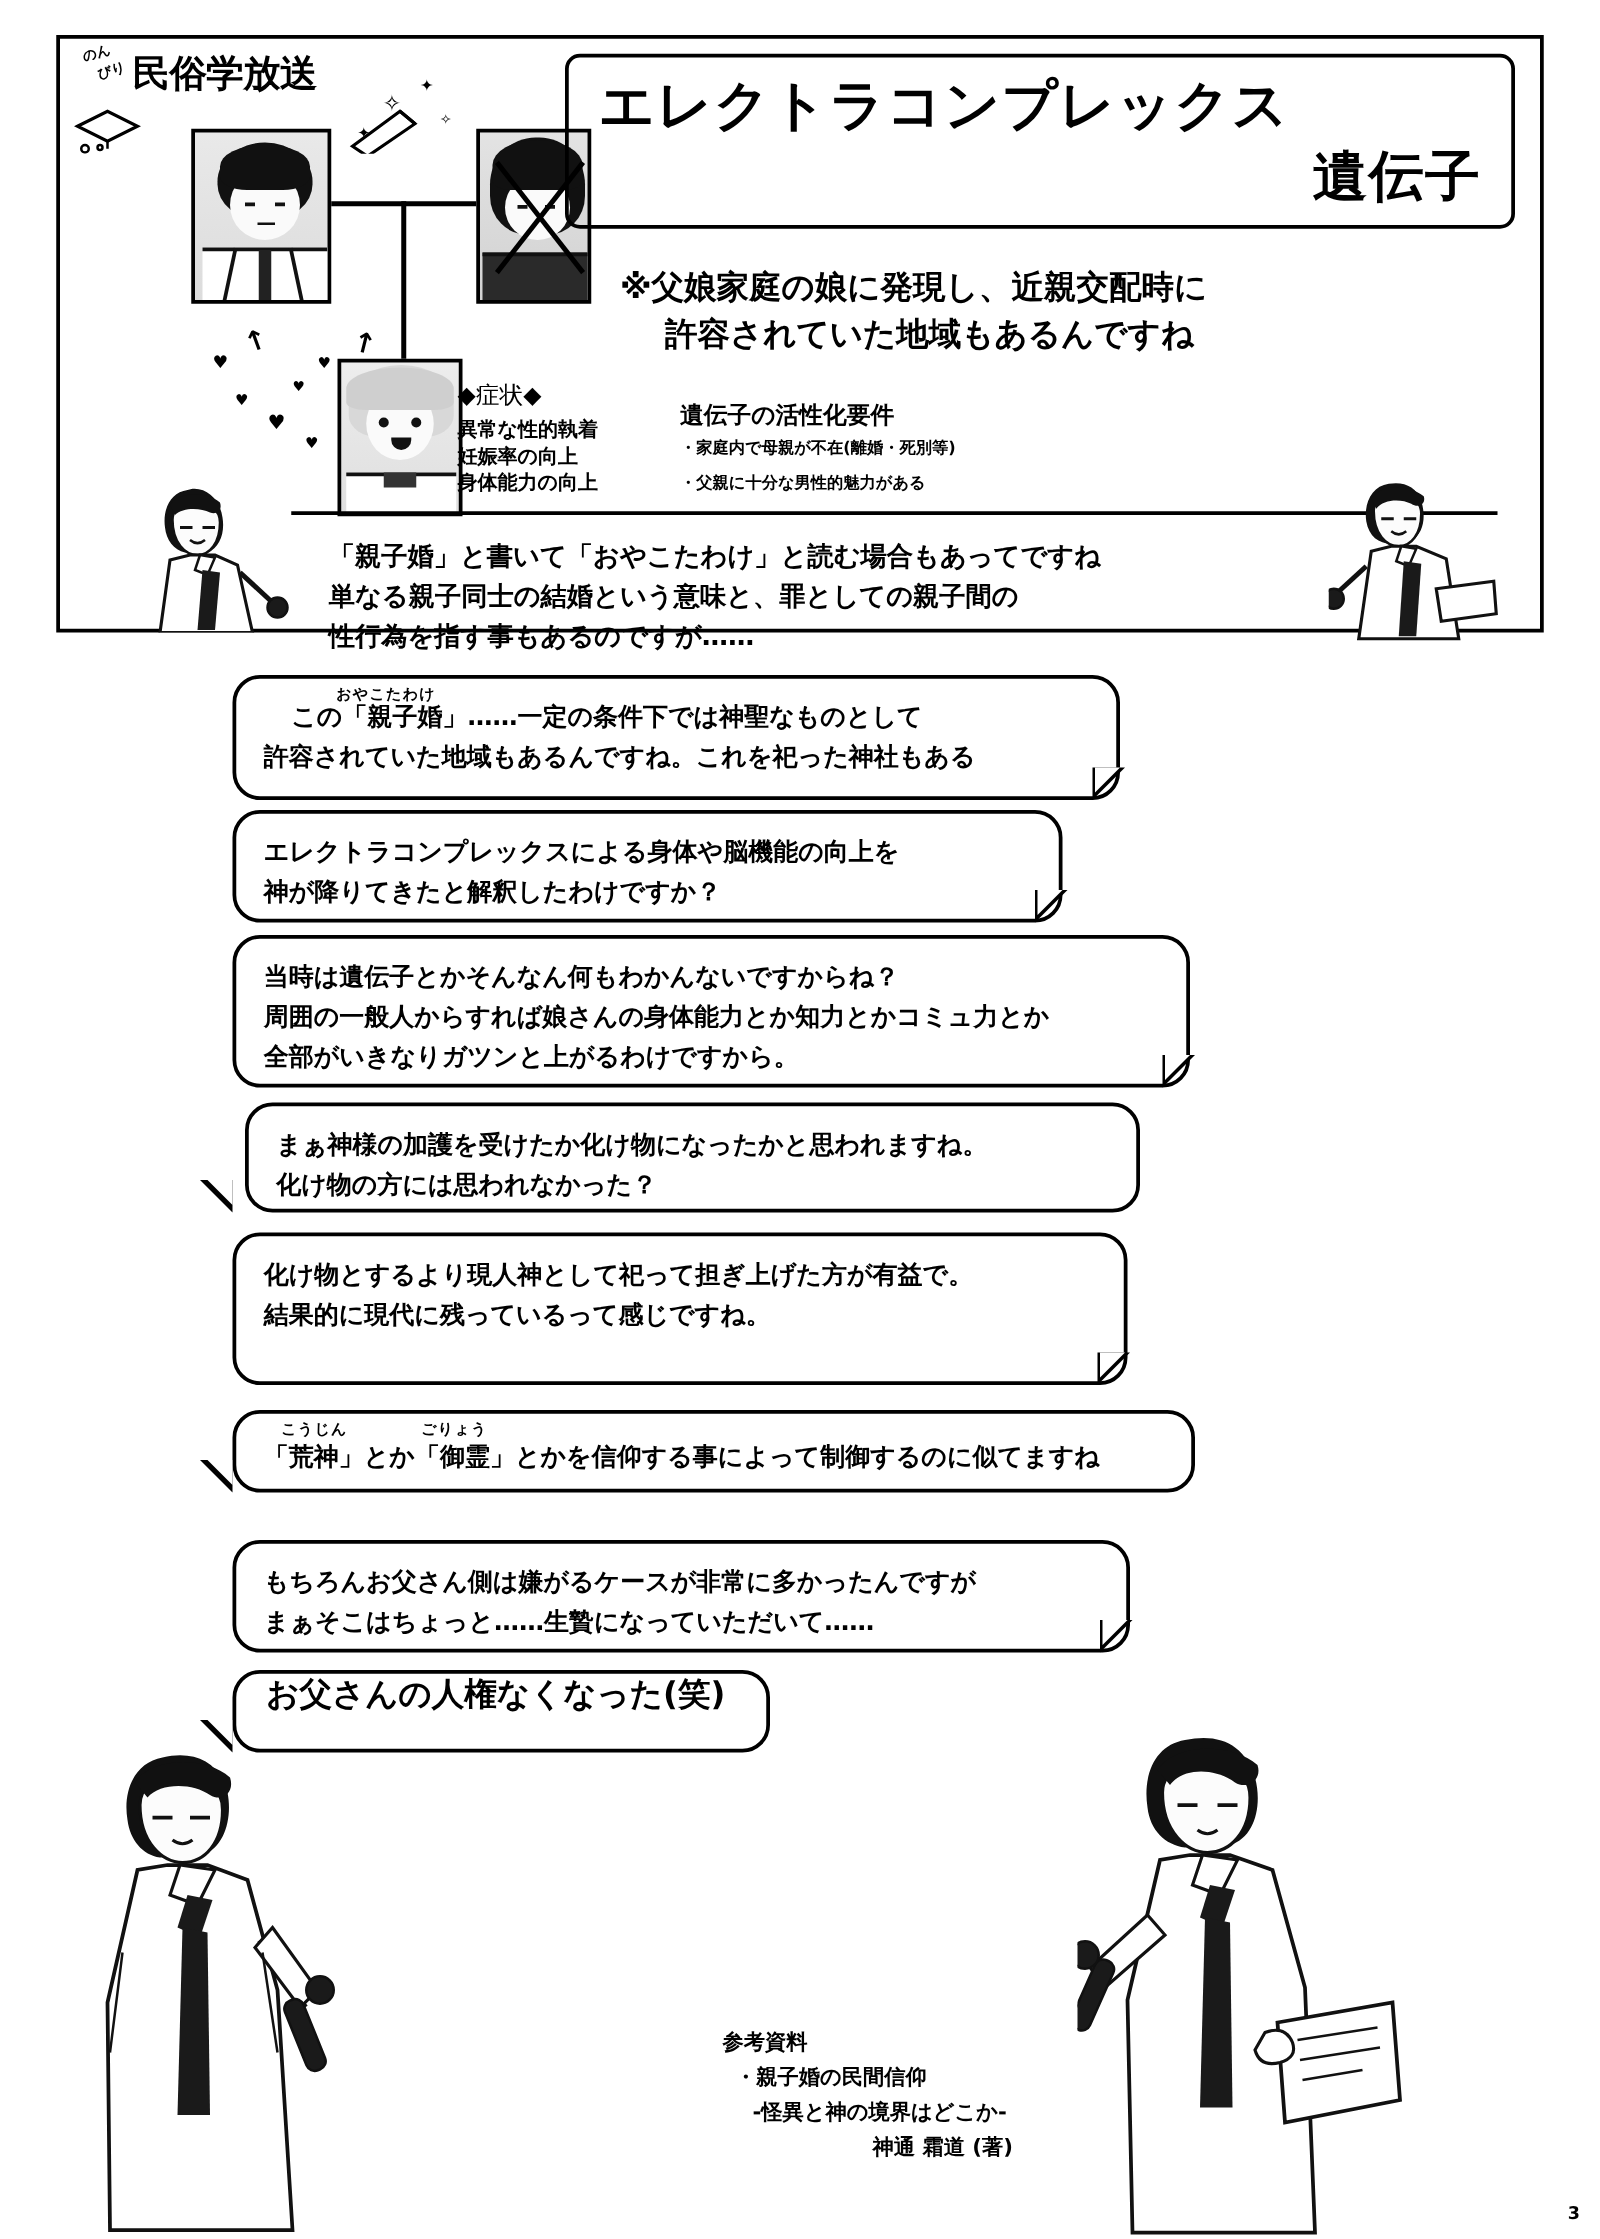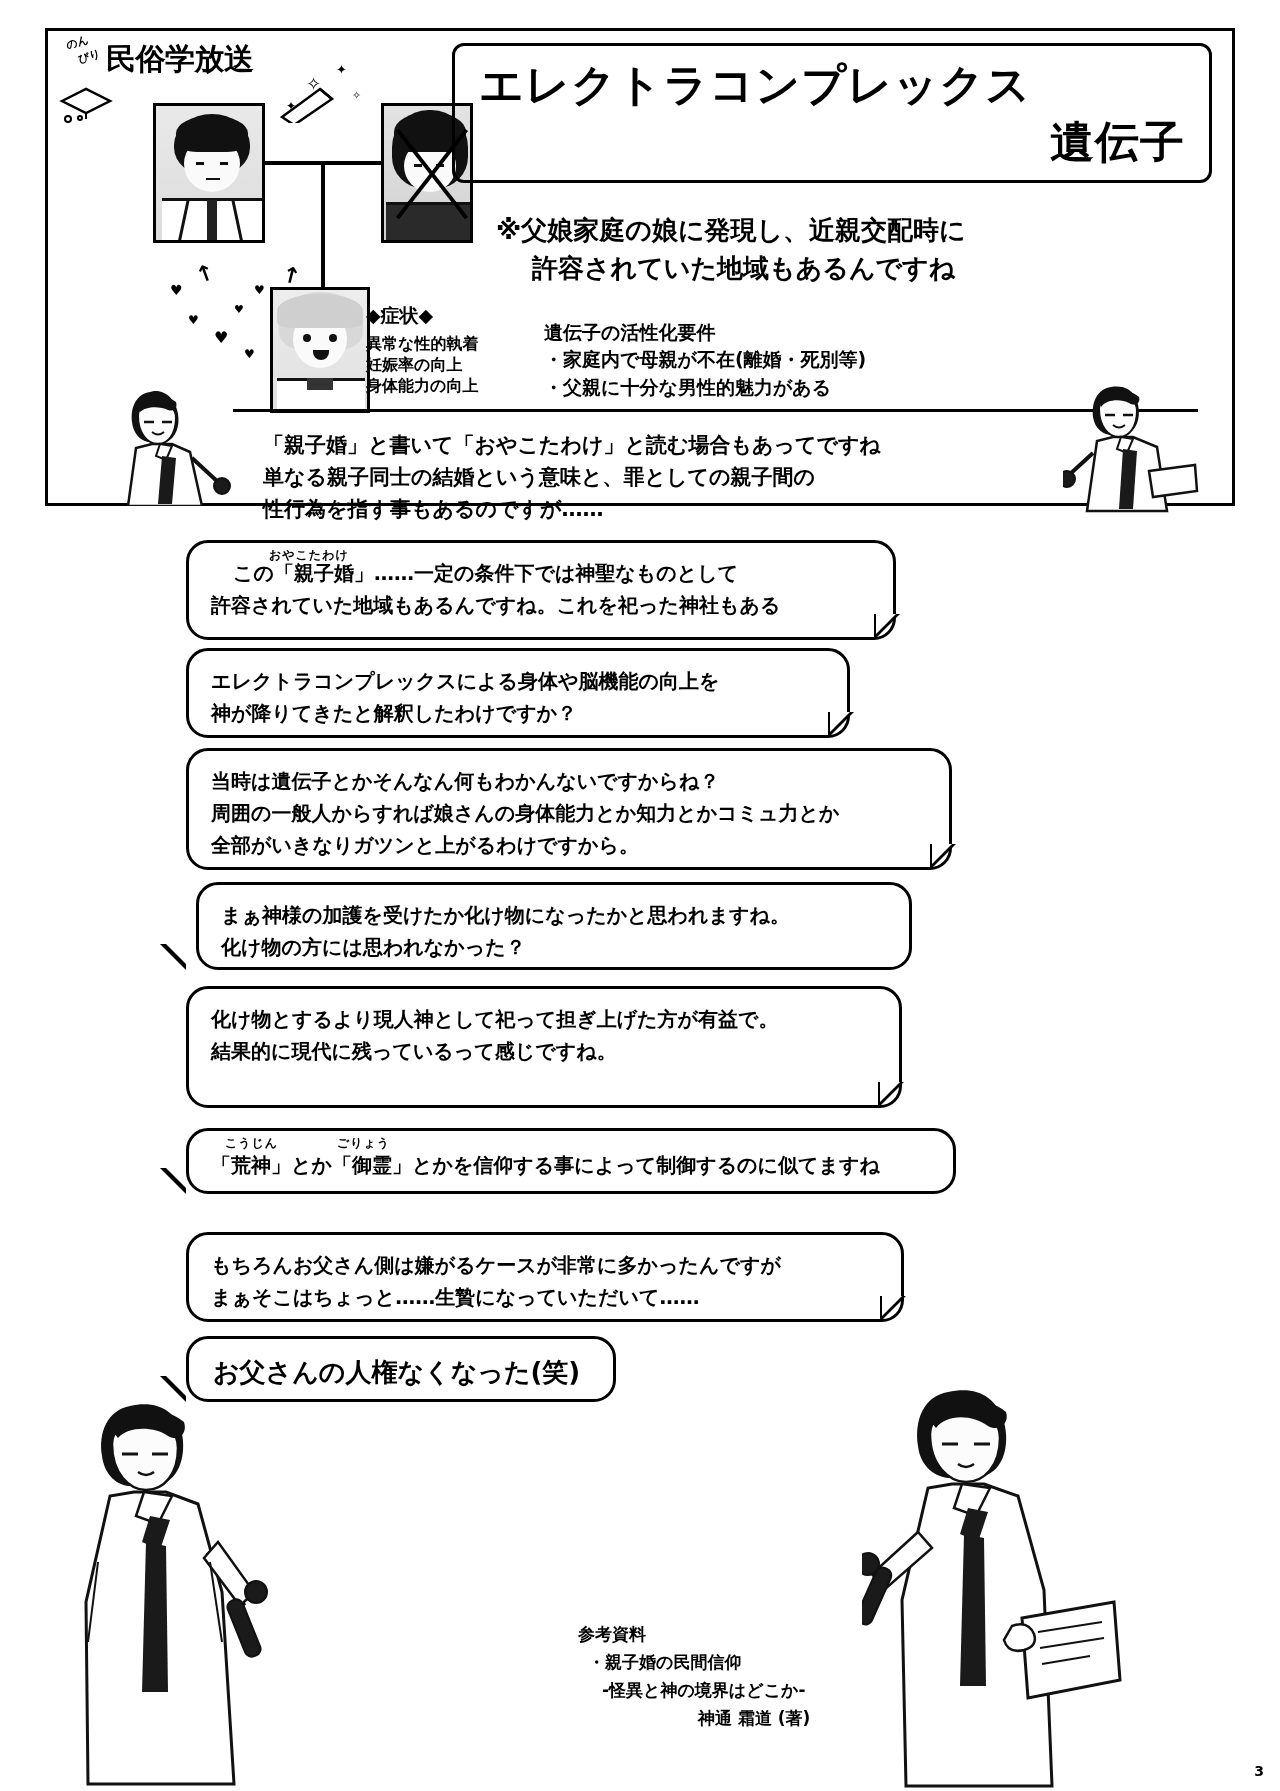--- a/index.html
+++ b/index.html
@@ -182,42 +182,42 @@
   .subtitle .l2 { display:block; padding-left: 36px; }
 
   .symptoms {
     position: absolute;
     left: 318px;
     top: 272px;
     width: 170px;
   }
   .symptoms .head {
     font-size: 19px;
-    font-weight: 700;
+    font-weight: 400;
     margin-bottom: 4px;
   }
   .symptoms .item {
     font-size: 16px;
     line-height: 21px;
     font-weight: 700;
   }
 
   .activation {
     position: absolute;
     left: 496px;
     top: 288px;
     width: 640px;
   }
   .activation .head {
     font-size: 19px;
     line-height: 26px;
     font-weight: 700;
   }
   .activation .item {
-    font-size: 19px;
+    font-size: 13px;
     line-height: 28px;
     font-weight: 700;
   }
 
   .hr-line {
     position: absolute;
     left: 185px;
     top: 378px;
     width: 965px;
     height: 3px;
@@ -240,21 +240,21 @@
     border: 3px solid #000;
     border-radius: 22px;
     box-sizing: border-box;
     background: #fff;
     padding: 14px 22px;
     font-size: 20px;
     line-height: 32px;
     font-weight: 700;
   }
   .bubble .line { display: block; white-space: nowrap; }
-  .bubble.big { font-size: 26px; line-height: 34px; padding: 16px 24px; }
+  .bubble.big { font-size: 26px; line-height: 34px; padding: 0 24px; }
 
   .tail {
     position: absolute;
     width: 0; height: 0;
   }
   .tail-right {
     border-top: 0 solid transparent;
     border-left: 26px solid #000;
     border-bottom: 26px solid transparent;
   }

